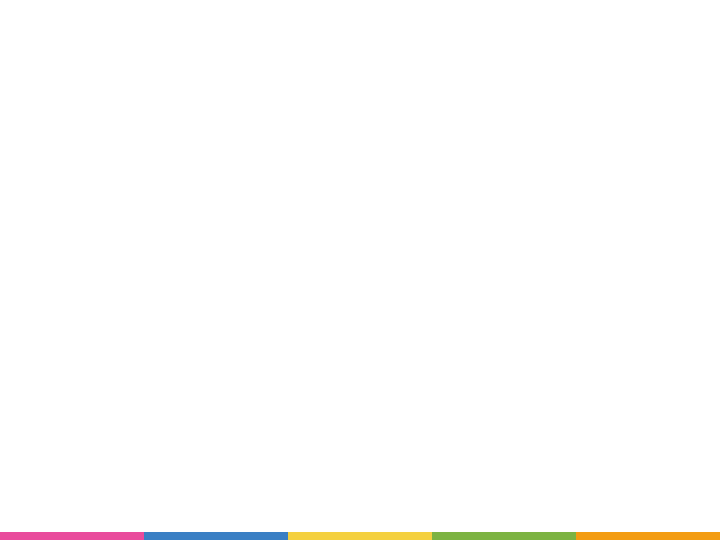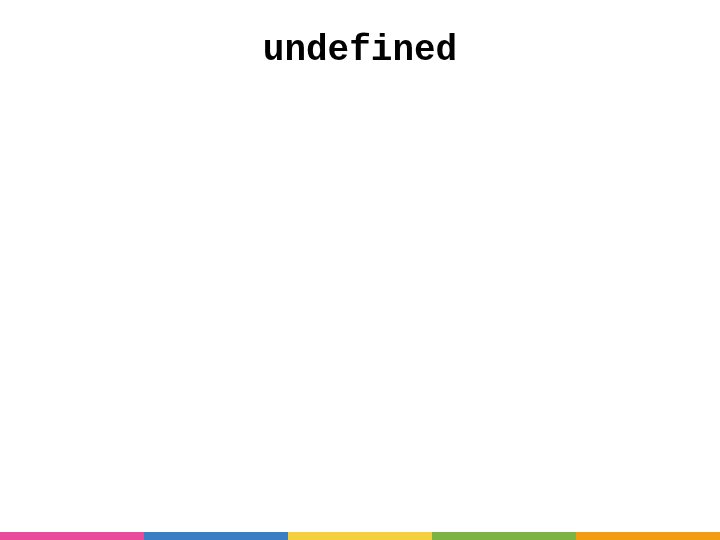--- a/index.html
+++ b/index.html
@@ -53,21 +53,20 @@
     }
     .color-segment {
       height: 100%;
       flex: 1;
     }
   </style>
 </head>
 <body>
 
 <div class="slide">
-  <h1 class="title">undefined</h1>
   <div class="color-bar">
     <div class="color-segment" style="background:#e94b9c"></div>
     <div class="color-segment" style="background:#3a7fc4"></div>
     <div class="color-segment" style="background:#f4d03f"></div>
     <div class="color-segment" style="background:#7cb342"></div>
     <div class="color-segment" style="background:#f39c12"></div>
   </div>
 </div>
 
 </body></html>

